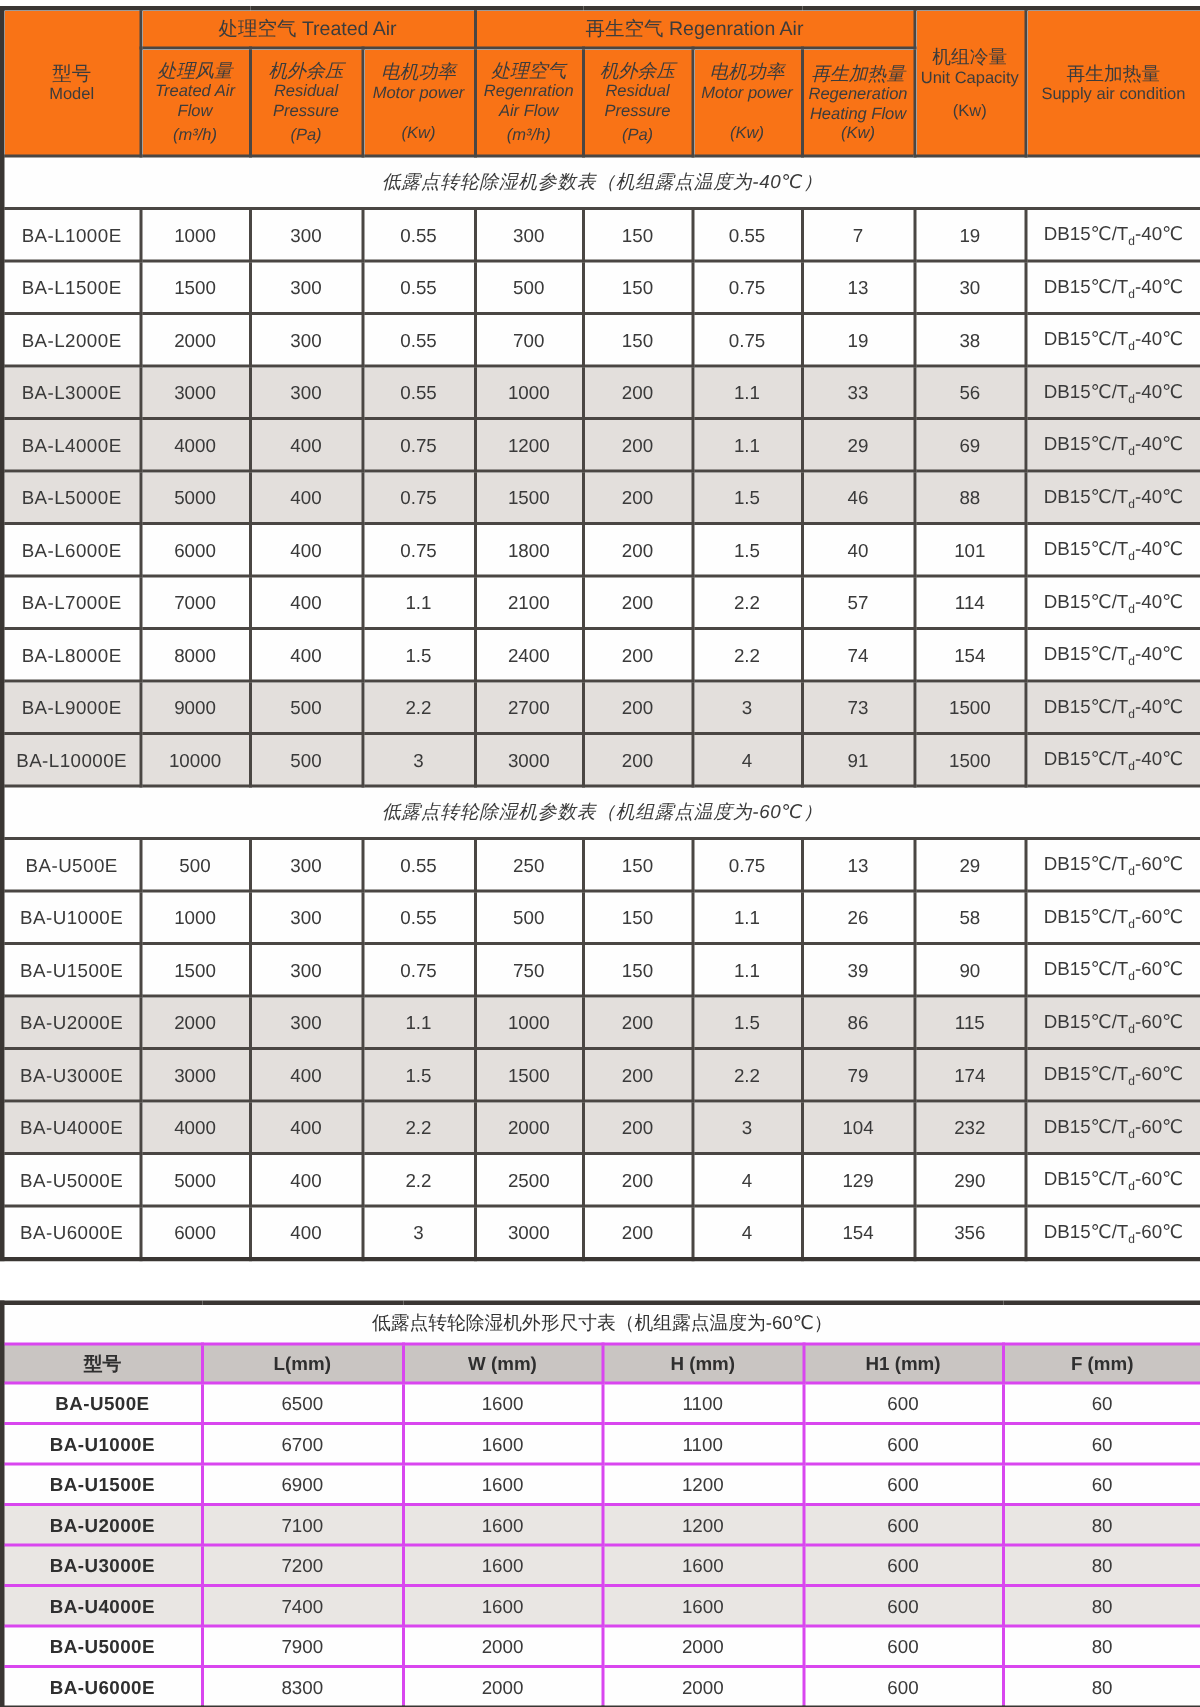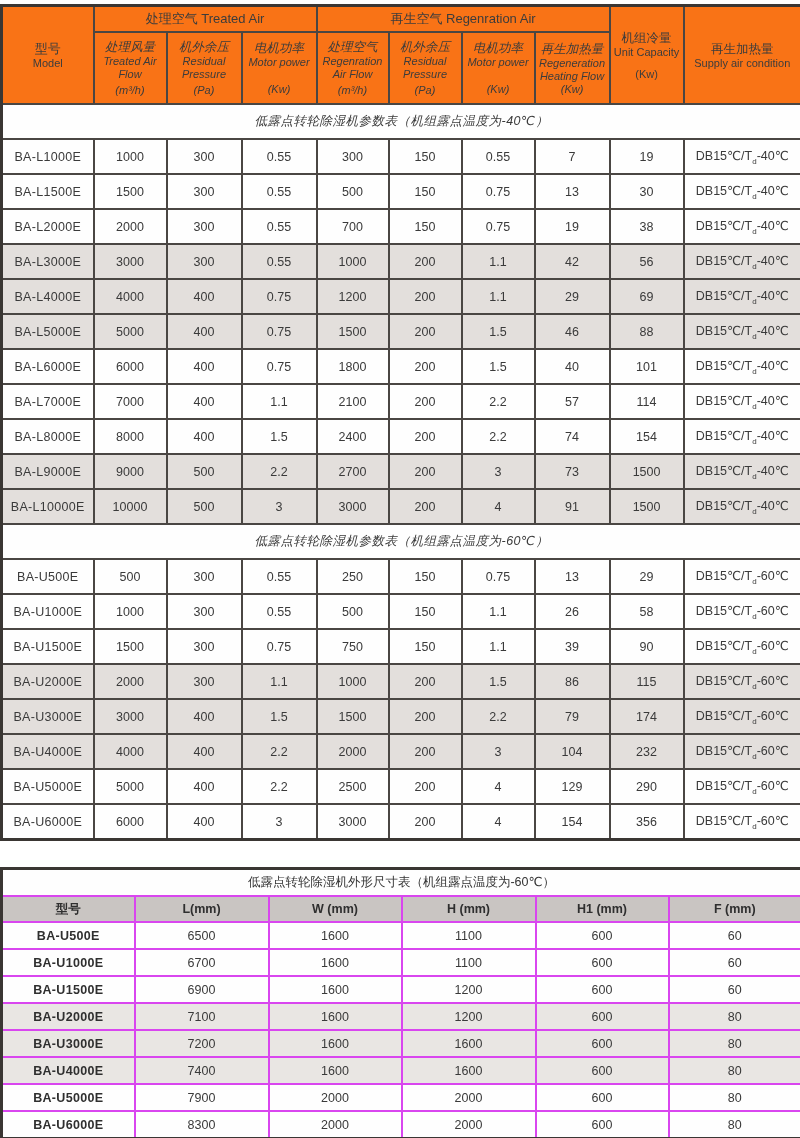--- a/index.html
+++ b/index.html
@@ -215,21 +215,21 @@
           <td class="supply">DB15℃/T<sub>d</sub>-40℃</td>
         </tr>
         <tr class="shaded">
           <td class="model">BA-L3000E</td>
           <td>3000</td>
           <td>300</td>
           <td>0.55</td>
           <td>1000</td>
           <td>200</td>
           <td>1.1</td>
-          <td>42</td>
+          <td>33</td>
           <td>56</td>
           <td class="supply">DB15℃/T<sub>d</sub>-40℃</td>
         </tr>
         <tr class="shaded">
           <td class="model">BA-L4000E</td>
           <td>4000</td>
           <td>400</td>
           <td>0.75</td>
           <td>1200</td>
           <td>200</td>

